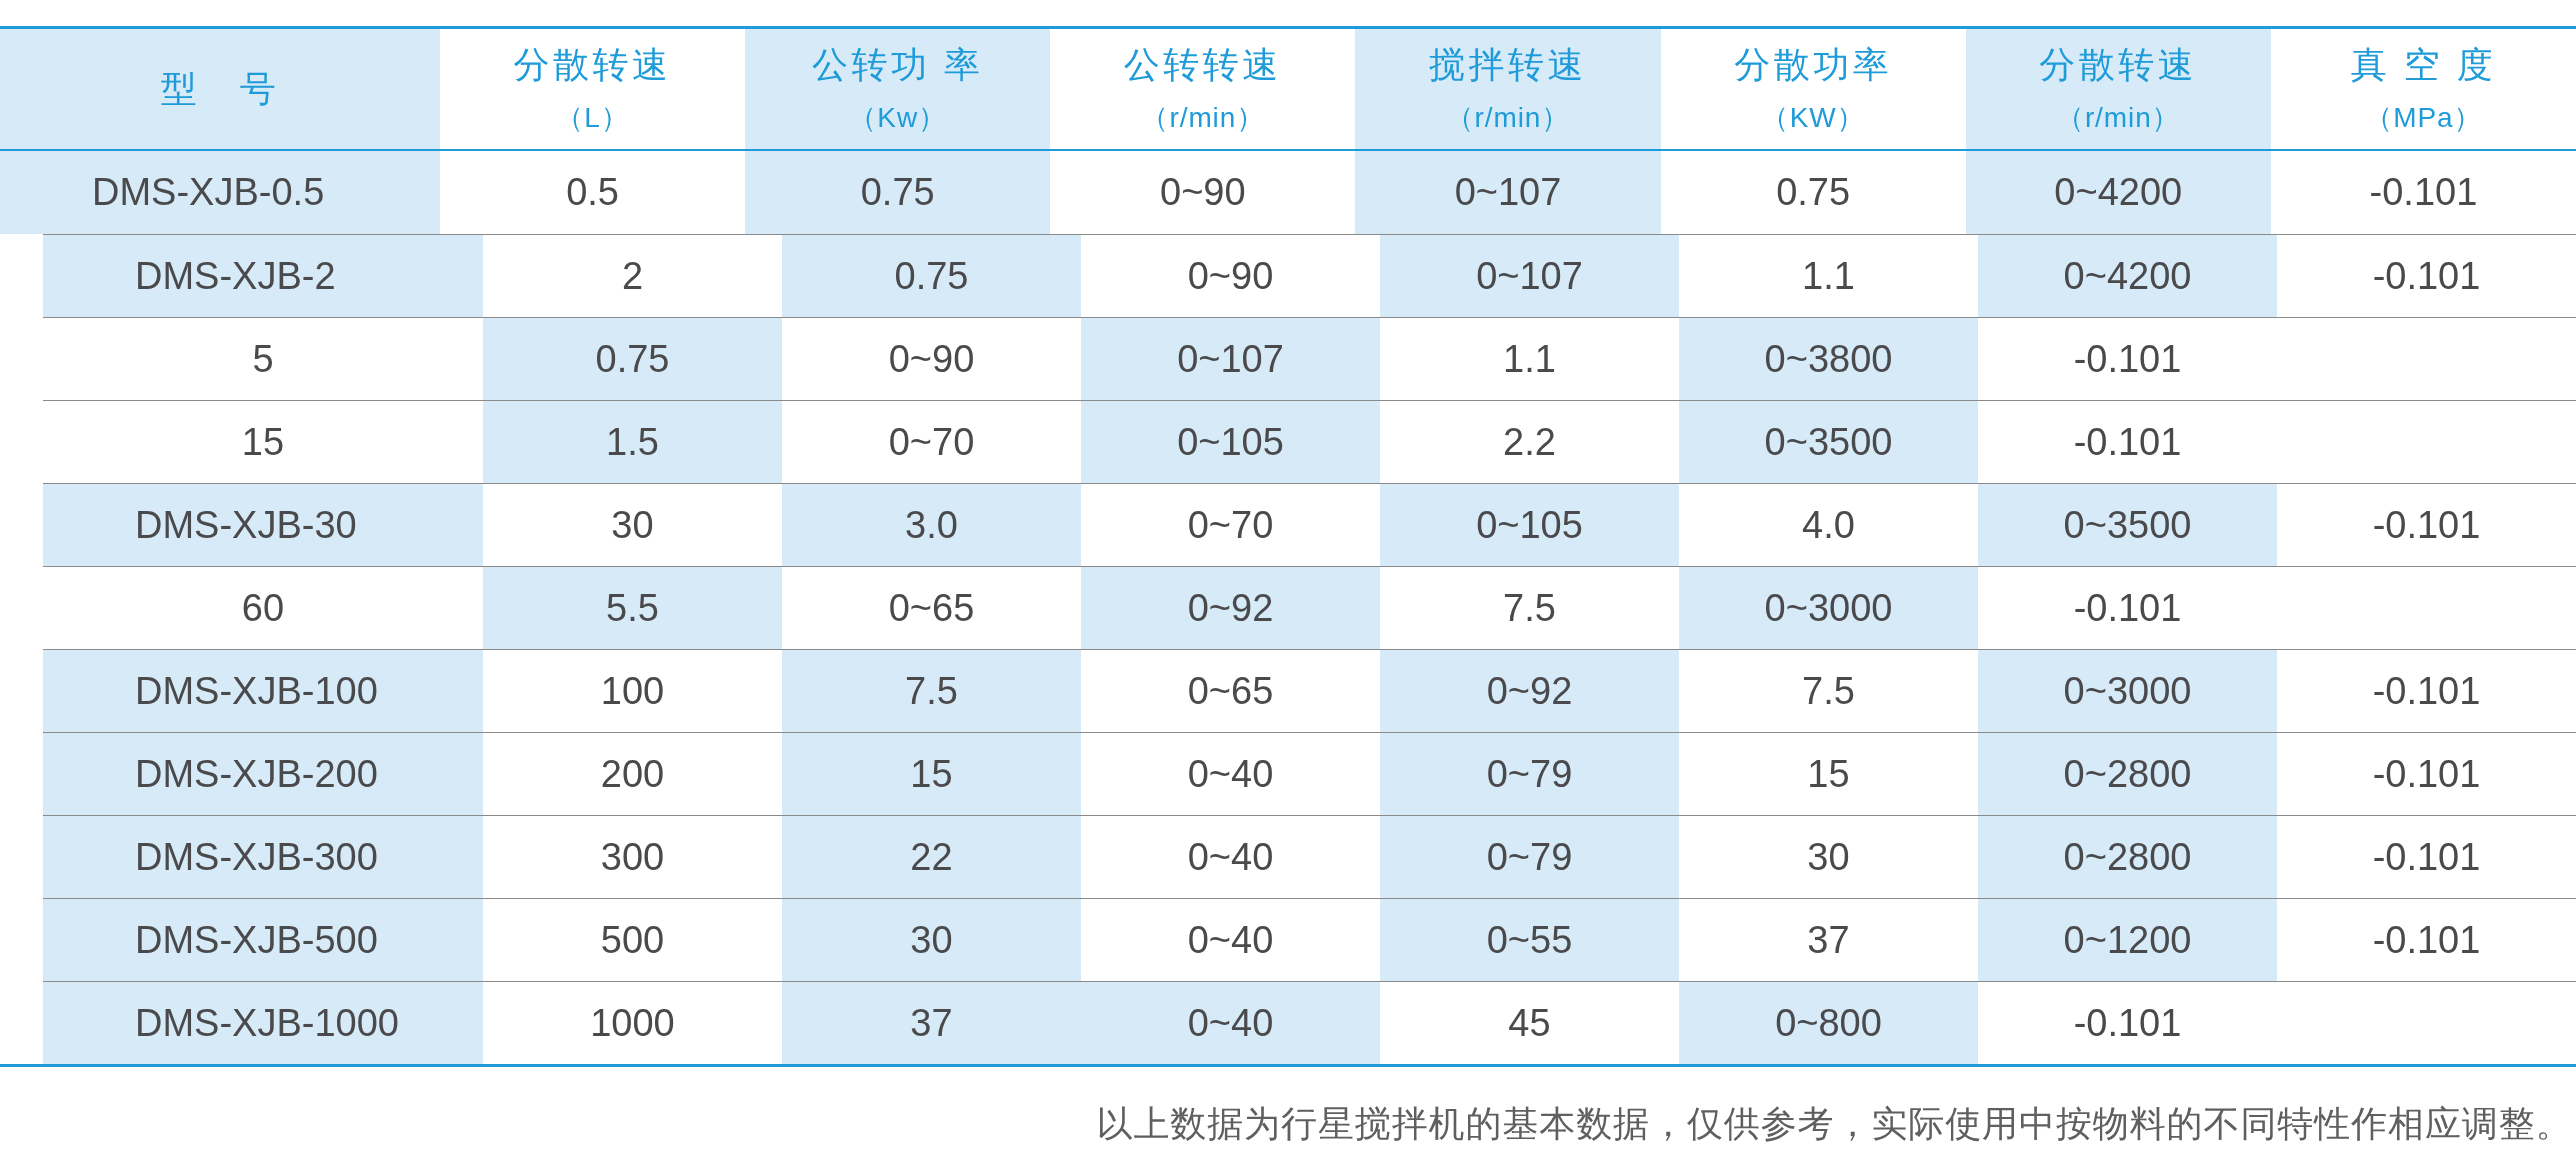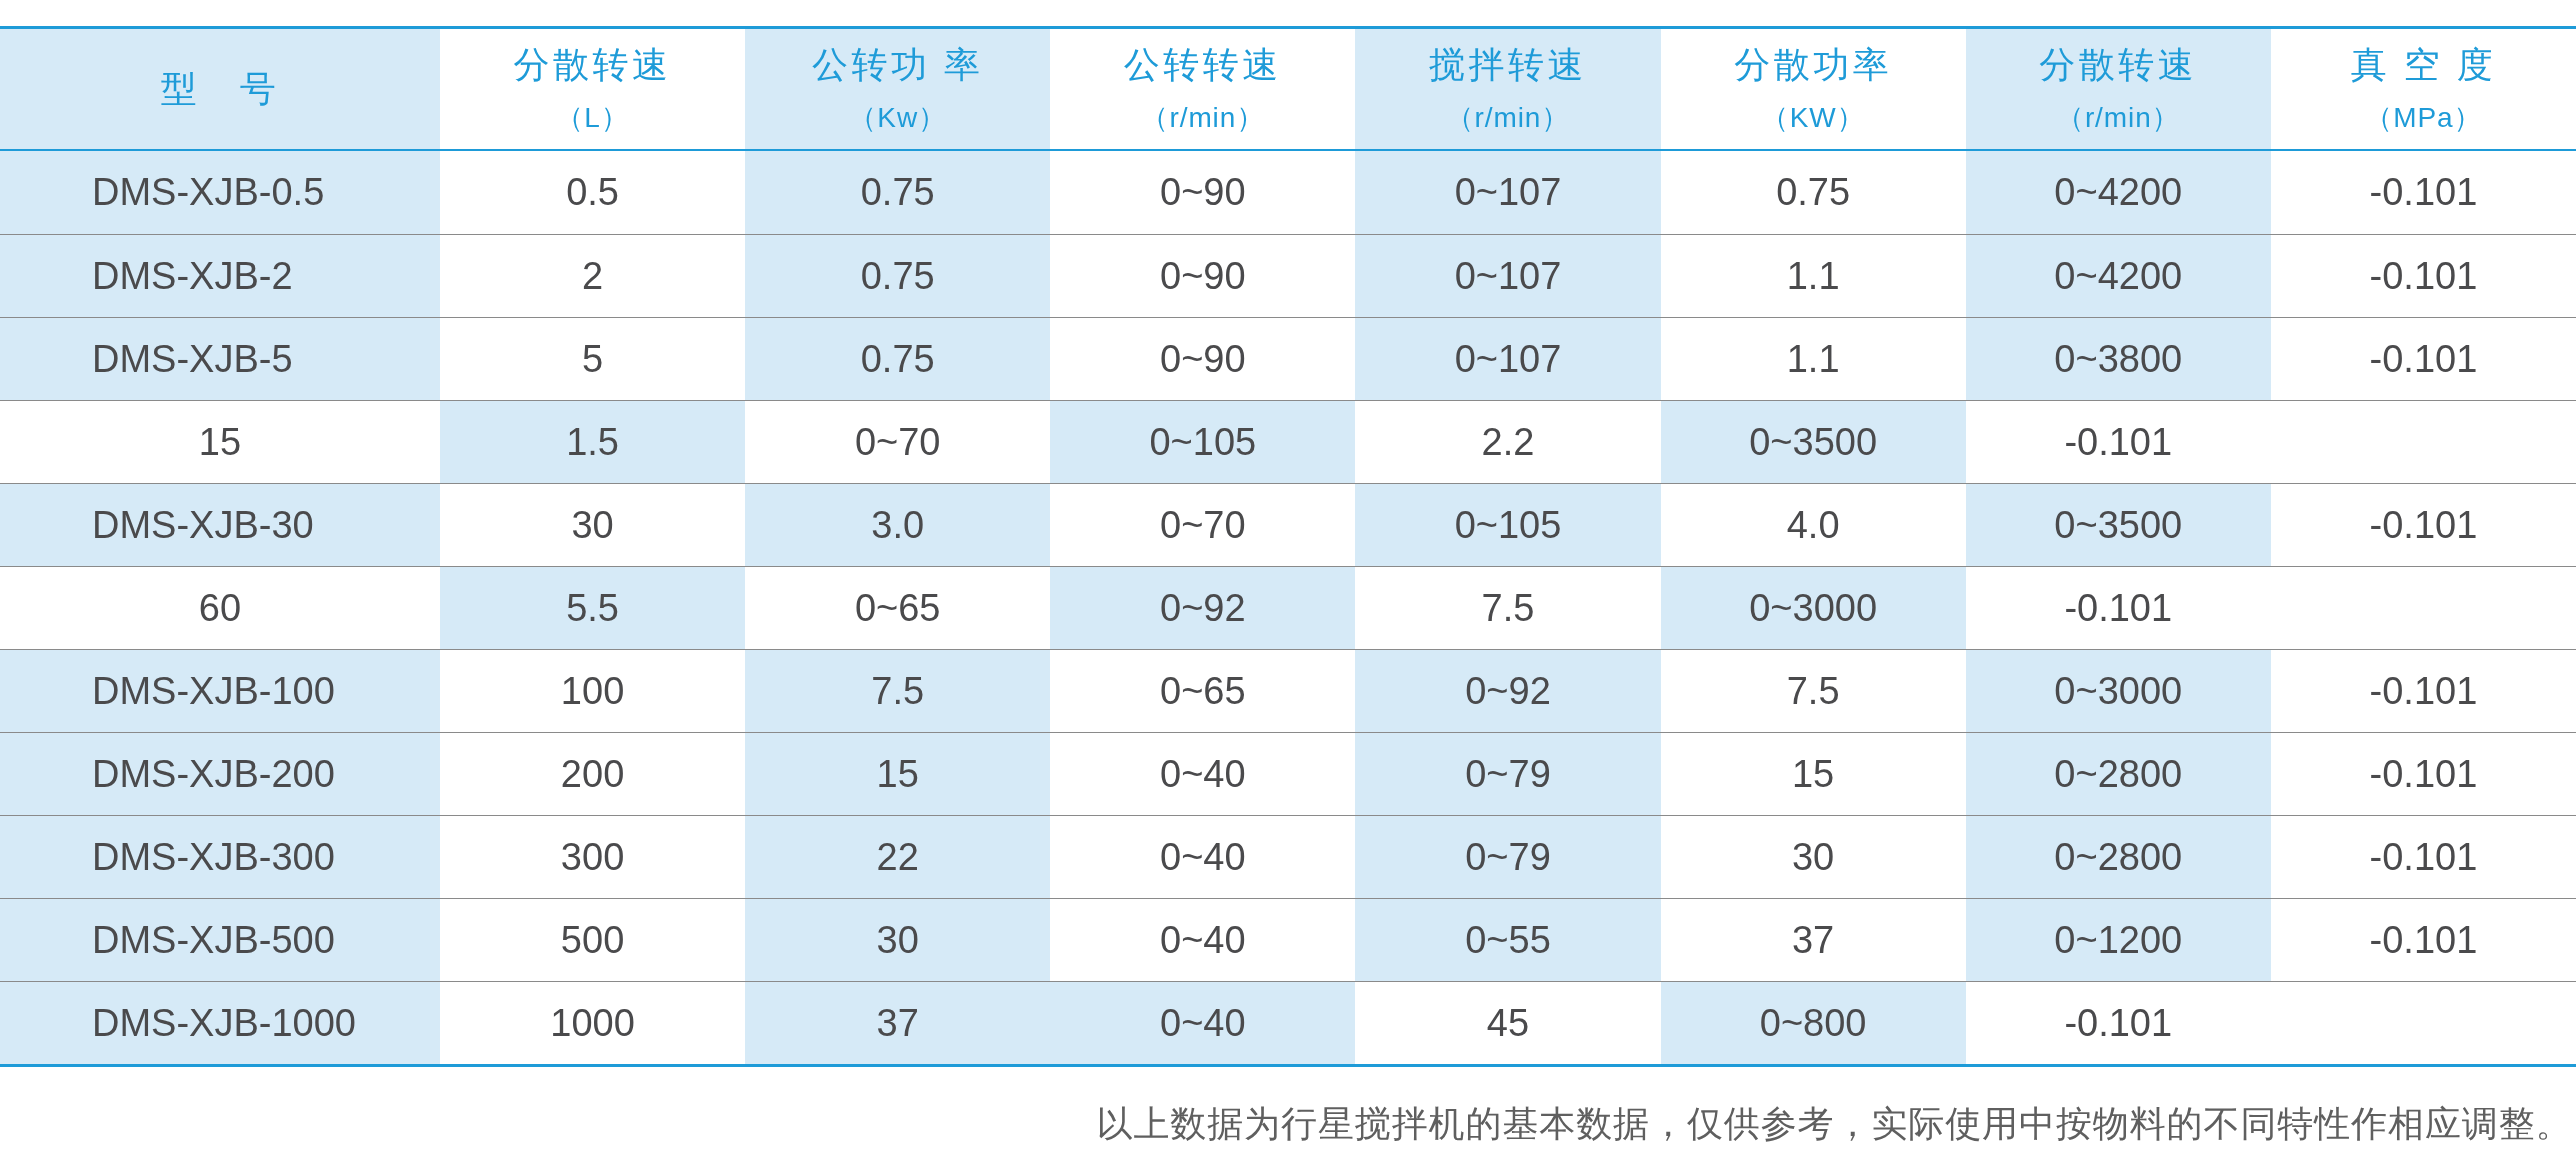--- a/index.html
+++ b/index.html
@@ -48,20 +48,21 @@
     letter-spacing: 0.9px;
   }
   .tr {
     display: grid;
     grid-template-columns: 440px repeat(7, 1fr);
     height: 83px;
     box-sizing: border-box;
   }
   .tr + .tr {
     border-top: 1.8px solid var(--divider, #8a8a8a);
+    margin-left: 43px;
   }
   .td {
     display: flex;
     align-items: center;
     justify-content: center;
     font-size: 38px;
     color: var(--ink, #4a4a4c);
   }
   .td.model {
     justify-content: flex-start;
@@ -135,21 +136,20 @@
           <div class="td alt model">DMS-XJB-2</div>
           <div class="td">2</div>
           <div class="td alt">0.75</div>
           <div class="td">0~90</div>
           <div class="td alt">0~107</div>
           <div class="td">1.1</div>
           <div class="td alt">0~4200</div>
           <div class="td">-0.101</div>
         </div>
         <div class="tr">
-          <div class="td alt model">DMS-XJB-5</div>
           <div class="td">5</div>
           <div class="td alt">0.75</div>
           <div class="td">0~90</div>
           <div class="td alt">0~107</div>
           <div class="td">1.1</div>
           <div class="td alt">0~3800</div>
           <div class="td">-0.101</div>
         </div>
         <div class="tr">
           <div class="td">15</div>

